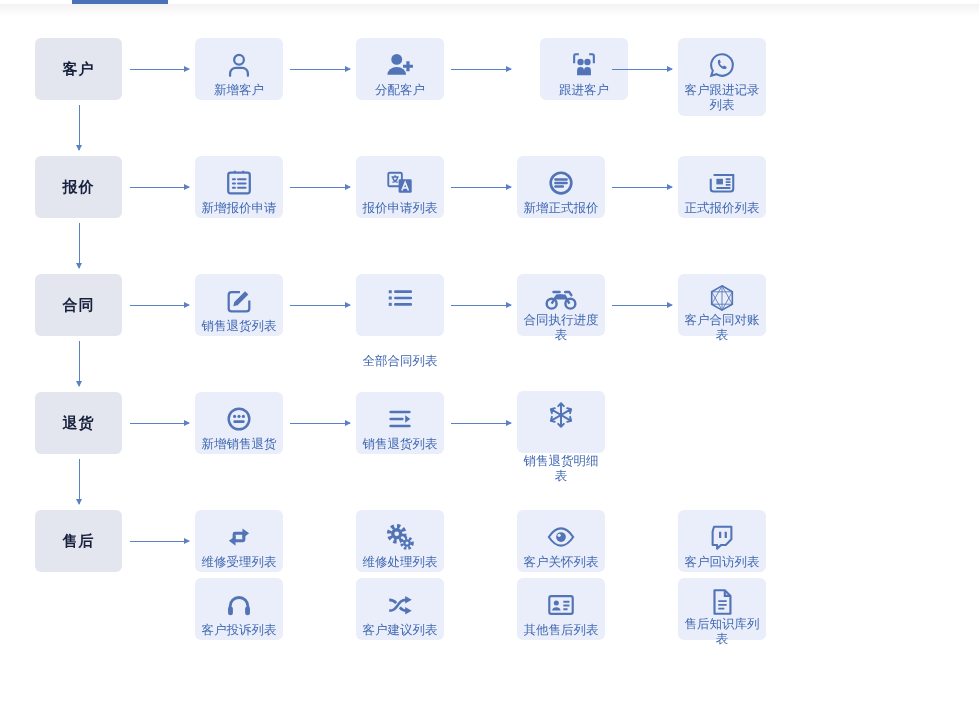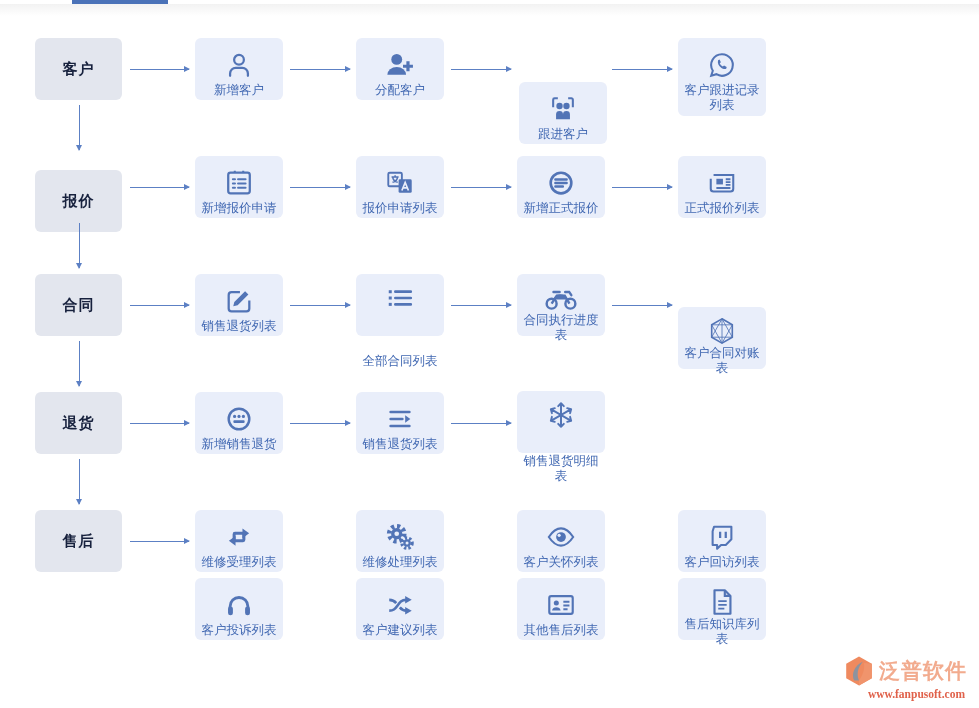--- a/index.html
+++ b/index.html
@@ -61,21 +61,21 @@
         <span class="flow-icon">
           <svg width="30" height="30" viewBox="0 0 32 32">
             <circle cx="12.5" cy="10" r="5.8" fill="currentColor"></circle>
             <path d="M2.5 26.5 a10 8.5 0 0 1 20 0 z" fill="currentColor"></path>
             <path d="M23.2 13.6 h3.6 v-3.6 h3.4 v3.6 h3.6 v3.4 h-3.6 v3.6 h-3.4 v-3.6 h-3.6 z" transform="translate(-4 2)" fill="currentColor"></path>
           </svg>
         </span>
         <div class="flow-label">分配客户</div>
       </div>
       <div class="harrow" style="left: 451px; width: 60px; top: 69px;"></div>
-      <div class="flow-box" style="left: 519px; top: 38px; height: 62px; margin-top: 44px;">
+      <div class="flow-box" style="left: 540px; top: 38px; height: 62px;">
         <span class="flow-icon">
           <svg width="30" height="30" viewBox="0 0 32 32">
             <path d="M10.5 4.5 H7 a1.5 1.5 0 0 0 -1.5 1.5 v8 M21.5 4.5 H25 a1.5 1.5 0 0 1 1.5 1.5 v8" fill="none" stroke="currentColor" stroke-width="2.2"></path>
             <circle cx="12.3" cy="12.8" r="3.4" fill="currentColor"></circle>
             <circle cx="19.7" cy="12.8" r="3.4" fill="currentColor"></circle>
             <path d="M8.6 27 v-5.2 a3.7 3.7 0 0 1 7.4 0 V27 z" fill="currentColor"></path>
             <path d="M16 27 v-5.2 a3.7 3.7 0 0 1 7.4 0 V27 z" fill="currentColor"></path>
           </svg>
         </span>
         <div class="flow-label">跟进客户</div>
@@ -83,21 +83,21 @@
       <div class="harrow" style="left: 612px; width: 60px; top: 69px;"></div>
       <div class="flow-box" style="left: 678px; top: 38px; height: 78px;">
         <span class="flow-icon">
           <svg width="30" height="30" viewBox="0 0 32 32">
             <path d="M16 4.5 a11.5 11.5 0 1 1 -6 21.3 L4.5 27.5 l1.7-5.4 A11.5 11.5 0 0 1 16 4.5 z" fill="none" stroke="currentColor" stroke-width="2.2"></path>
             <path d="M11.8 10.8 c-.8 2.8 .5 5.8 3 7.8 2 1.6 4.6 2.4 5.8 1.2 l.4-1.6 -2.8-1.6 -1.4 1 c-1.4-.7-2.6-1.9-3.2-3.4 l1.2-1.2 -1.4-2.8 z" fill="currentColor"></path>
           </svg>
         </span>
         <div class="flow-label">客户跟进记录列表</div>
       </div>
-      <div class="cat-box" style="left: 35px; top: 170px;">
+      <div class="cat-box" style="left: 35px; top: 156px;">
         <span>报价</span>
       </div>
       <div class="varrow" style="left: 78.5px; top: 223px; height: 45px;"></div>
       <div class="harrow" style="left: 130px; width: 59px; top: 187px;"></div>
       <div class="flow-box" style="left: 195px; top: 156px; height: 62px;">
         <span class="flow-icon">
           <svg width="30" height="30" viewBox="0 0 32 32">
             <rect x="4.5" y="5" width="23" height="22" rx="2.5" fill="none" stroke="currentColor" stroke-width="2.4"></rect>
             <path d="M11.5 5 v-2.2 M20.5 5 v-2.2" stroke="currentColor" stroke-width="2.2"></path>
             <path d="M9.5 12 h2.2 M15 12 h8 M9.5 16.5 h2.2 M15 16.5 h8 M9.5 21 h2.2 M15 21 h8" stroke="currentColor" stroke-width="2.2" stroke-linecap="round"></path>
@@ -171,21 +171,21 @@
             <circle cx="8" cy="22" r="5.3" fill="none" stroke="currentColor" stroke-width="2.6"></circle>
             <circle cx="28" cy="22" r="5.3" fill="none" stroke="currentColor" stroke-width="2.6"></circle>
             <path d="M8 22 l5.5-8.5 h8.5 l5 8.5" fill="none" stroke="currentColor" stroke-width="2.6"></path>
             <path d="M11.5 14.5 c2.5-3.5 8.5-3.5 11.5 0 l1.8 3.2 H10 z" fill="currentColor"></path>
             <path d="M22.5 9.5 h4.2 l2.3 3.5 M10 9.5 h6.5" fill="none" stroke="currentColor" stroke-width="2.6" stroke-linecap="round"></path>
           </svg>
         </span>
         <div class="flow-label">合同执行进度表</div>
       </div>
       <div class="harrow" style="left: 612px; width: 60px; top: 305px;"></div>
-      <div class="flow-box" style="left: 678px; top: 274px; height: 62px; margin-top: 33px;">
+      <div class="flow-box" style="left: 678px; top: 274px; height: 62px;">
         <span class="flow-icon">
           <svg width="30" height="30" viewBox="0 0 32 32">
             <path d="M16 3 L27 9.4 V22.6 L16 29 L5 22.6 V9.4 Z" fill="none" stroke="currentColor" stroke-width="1.7"></path>
             <path d="M16 3 V29 M5 9.4 H27 M5 22.6 H27 M16 3 L5 22.6 M16 3 L27 22.6 M16 29 L5 9.4 M16 29 L27 9.4" fill="none" stroke="currentColor" stroke-width="0.9"></path>
           </svg>
         </span>
         <div class="flow-label">客户合同对账表</div>
       </div>
       <div class="cat-box" style="left: 35px; top: 392px;">
         <span>退货</span>
@@ -308,26 +308,13 @@
           <svg width="30" height="30" viewBox="0 0 32 32">
             <path d="M8 3.5 h11 l6 6 V28.5 H8 z" fill="none" stroke="currentColor" stroke-width="2.3" stroke-linejoin="round"></path>
             <path d="M19 3.5 v6 h6" fill="none" stroke="currentColor" stroke-width="2.3"></path>
             <path d="M12 15 h9 M12 19 h9 M12 23 h6.5" stroke="currentColor" stroke-width="2"></path>
           </svg>
         </span>
         <div class="flow-label">售后知识库列表</div>
       </div>
     </div>
 
-  <div class="brand">
-    <div class="brand-row">
-      <span style="margin-right:4px;display:flex;">
-        <svg width="32" height="32" viewBox="0 0 40 40">
-          <path d="M20 2 L36 11 V29 L20 38 L4 29 V11 Z" fill="#ef8a5f"></path>
-          <path d="M14 32 C10 24 14 13 25 8 C18 16 17 24 20 32 Z" fill="#8d939e"></path>
-          <path d="M20 32 C24 26 28 18 26 10 L36 11 V29 L20 38 Z" fill="#f0946c"></path>
-        </svg>
-      </span>
-      <span class="brand-name">泛普软件</span>
-    </div>
-    <div class="brand-url">www.fanpusoft.com</div>
-  </div>
 </div>
 
 </body></html>

